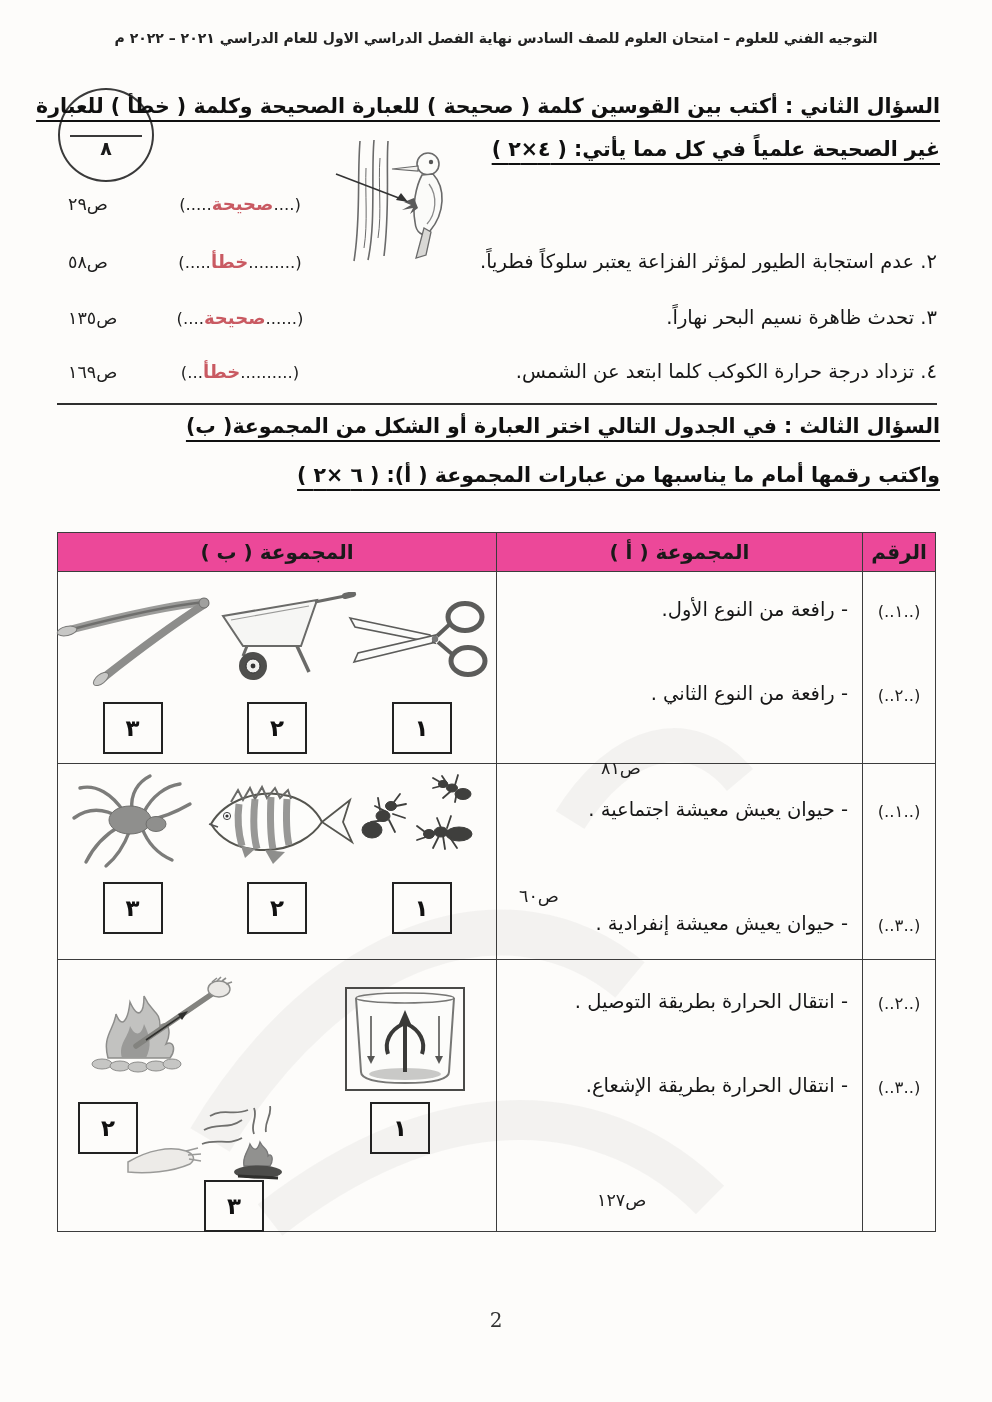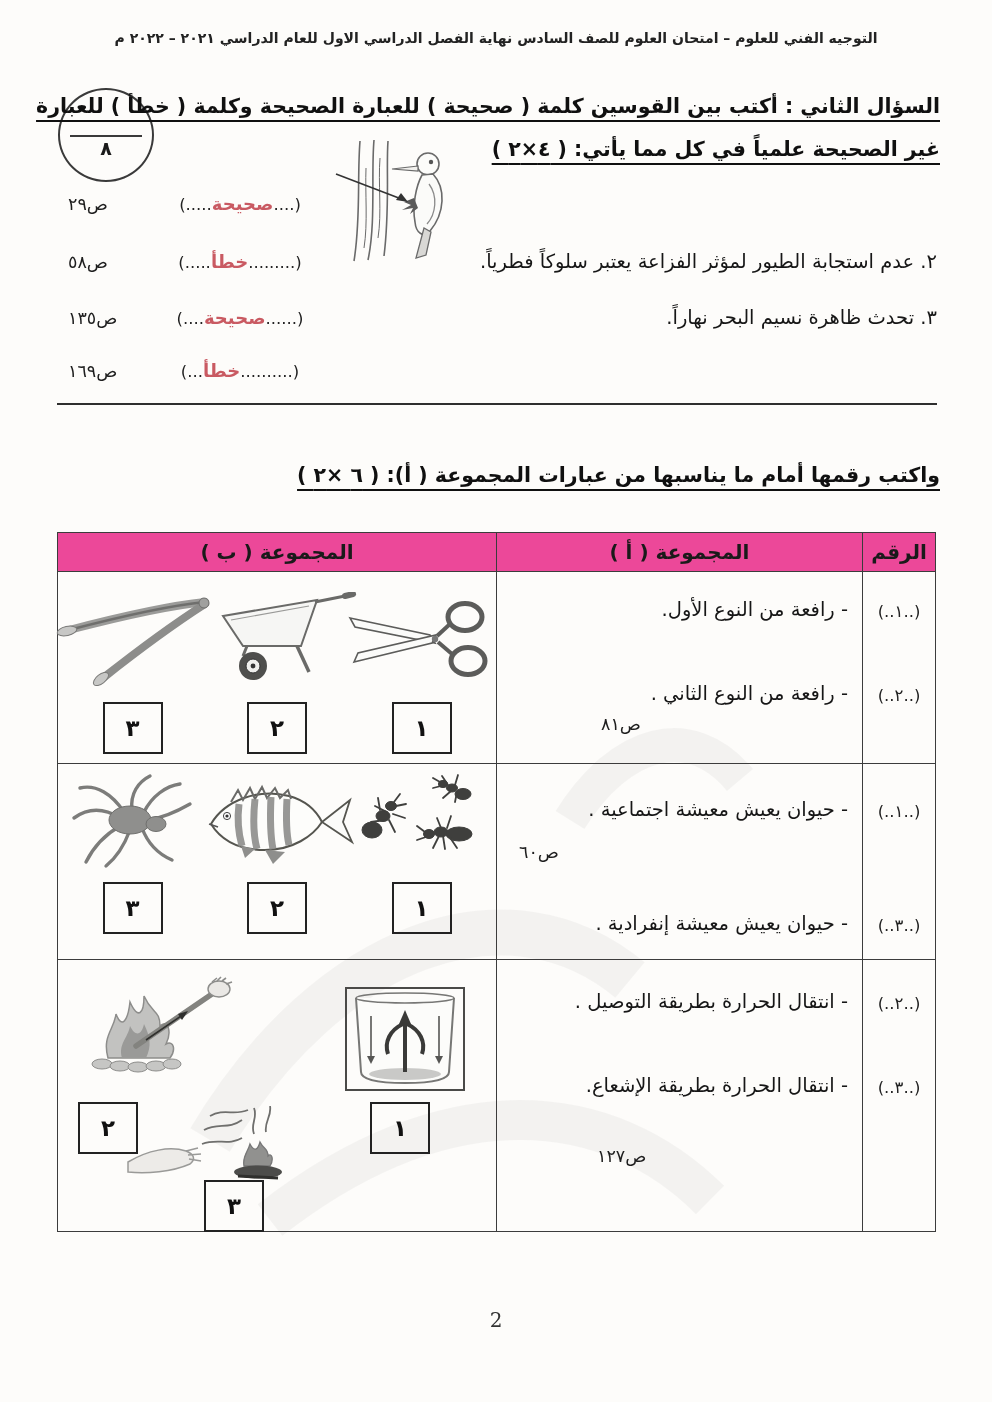--- a/index.html
+++ b/index.html
@@ -22,21 +22,21 @@
   .ans{width:180px;text-align:center;font-size:16.5px;color:#222;letter-spacing:.5px;white-space:nowrap;}
   .red{color:#c95a62;font-size:18px;font-weight:bold;}
   .pref{width:82px;text-align:left;font-size:17.5px;color:#1e1e1e;padding-left:10px;white-space:nowrap;}
   .divider{position:absolute;left:57px;right:55px;border-top:2px solid #2e2e2e;}
   table.match{position:absolute;left:57px;top:532px;width:878px;border-collapse:collapse;direction:rtl;table-layout:fixed;}
   table.match th,table.match td{border:1.5px solid #3c3c3c;padding:0;vertical-align:top;}
   table.match th{height:38px;font-size:20px;font-weight:bold;text-align:center;vertical-align:middle;background:#ec4899;}
   .num-cell,.a-cell,.b-cell{position:relative;}
   .numtok{position:absolute;left:0;width:100%;text-align:center;font-size:16.5px;color:#222;white-space:nowrap;}
   .a-item{position:absolute;right:14px;left:8px;direction:rtl;text-align:right;font-size:19.5px;color:#161616;}
-  .a-page{position:absolute;font-size:17.5px;color:#1e1e1e;white-space:nowrap;}
+  .a-page{position:absolute;font-size:17.5px;color:#1e1e1e;white-space:nowrap;margin-top:44px;}
   .b-flex{display:flex;direction:ltr;justify-content:space-evenly;align-items:flex-start;}
   .b-item{display:flex;flex-direction:column;align-items:center;width:140px;}
   .icon-slot{height:98px;display:flex;align-items:flex-end;justify-content:center;}
   .sbox{width:56px;height:48px;border:2px solid #222;display:flex;align-items:center;justify-content:center;
         font-size:23px;font-weight:bold;color:#111;margin-top:10px;background:transparent;}
   .absbox{position:absolute;margin-top:0;}
   .abs{position:absolute;}
   .page-num{position:absolute;top:1308px;left:0;right:0;text-align:center;
             font-family:"DejaVu Serif",serif;font-size:20px;color:#333;}
   .watermark{position:absolute;left:150px;top:520px;opacity:.05;pointer-events:none;}
@@ -92,28 +92,30 @@
     <span class="ans" dir="ltr"><span>(.....</span><span class="red">خطأ</span><span>.........)</span></span>
     <span class="pref">ص٥٨</span>
   </div>
   <div class="q2-row" style="top:306px">
     <span class="stmt">٣.   تحدث ظاهرة نسيم البحر نهاراً.</span>
     <span class="flex-sp"></span>
     <span class="ans" dir="ltr"><span>(....</span><span class="red">صحيحة</span><span>......)</span></span>
     <span class="pref">ص١٣٥</span>
   </div>
   <div class="q2-row" style="top:360px">
+    <span class="stmt">٤.    تزداد درجة حرارة الكوكب كلما ابتعد عن الشمس.</span>
     <span class="flex-sp"></span>
     <span class="ans" dir="ltr"><span>(...</span><span class="red">خطأ</span><span>..........)</span></span>
     <span class="pref">ص١٦٩</span>
   </div>
 
   <div class="divider" style="top:403px"></div>
 
 
+  <div class="h-line" style="top:414px">السؤال الثالث : في الجدول التالي اختر العبارة أو الشكل من المجموعة( ب)</div>
   <div class="h-line" style="top:463px">واكتب رقمها أمام ما يناسبها من عبارات المجموعة ( أ): ( ٦ ×٢ )</div>
 
   <table class="match">
     <colgroup>
         <col style="width:73px">
         <col style="width:366px">
         <col style="width:439px">
       </colgroup>
     <thead>
       <tr>

